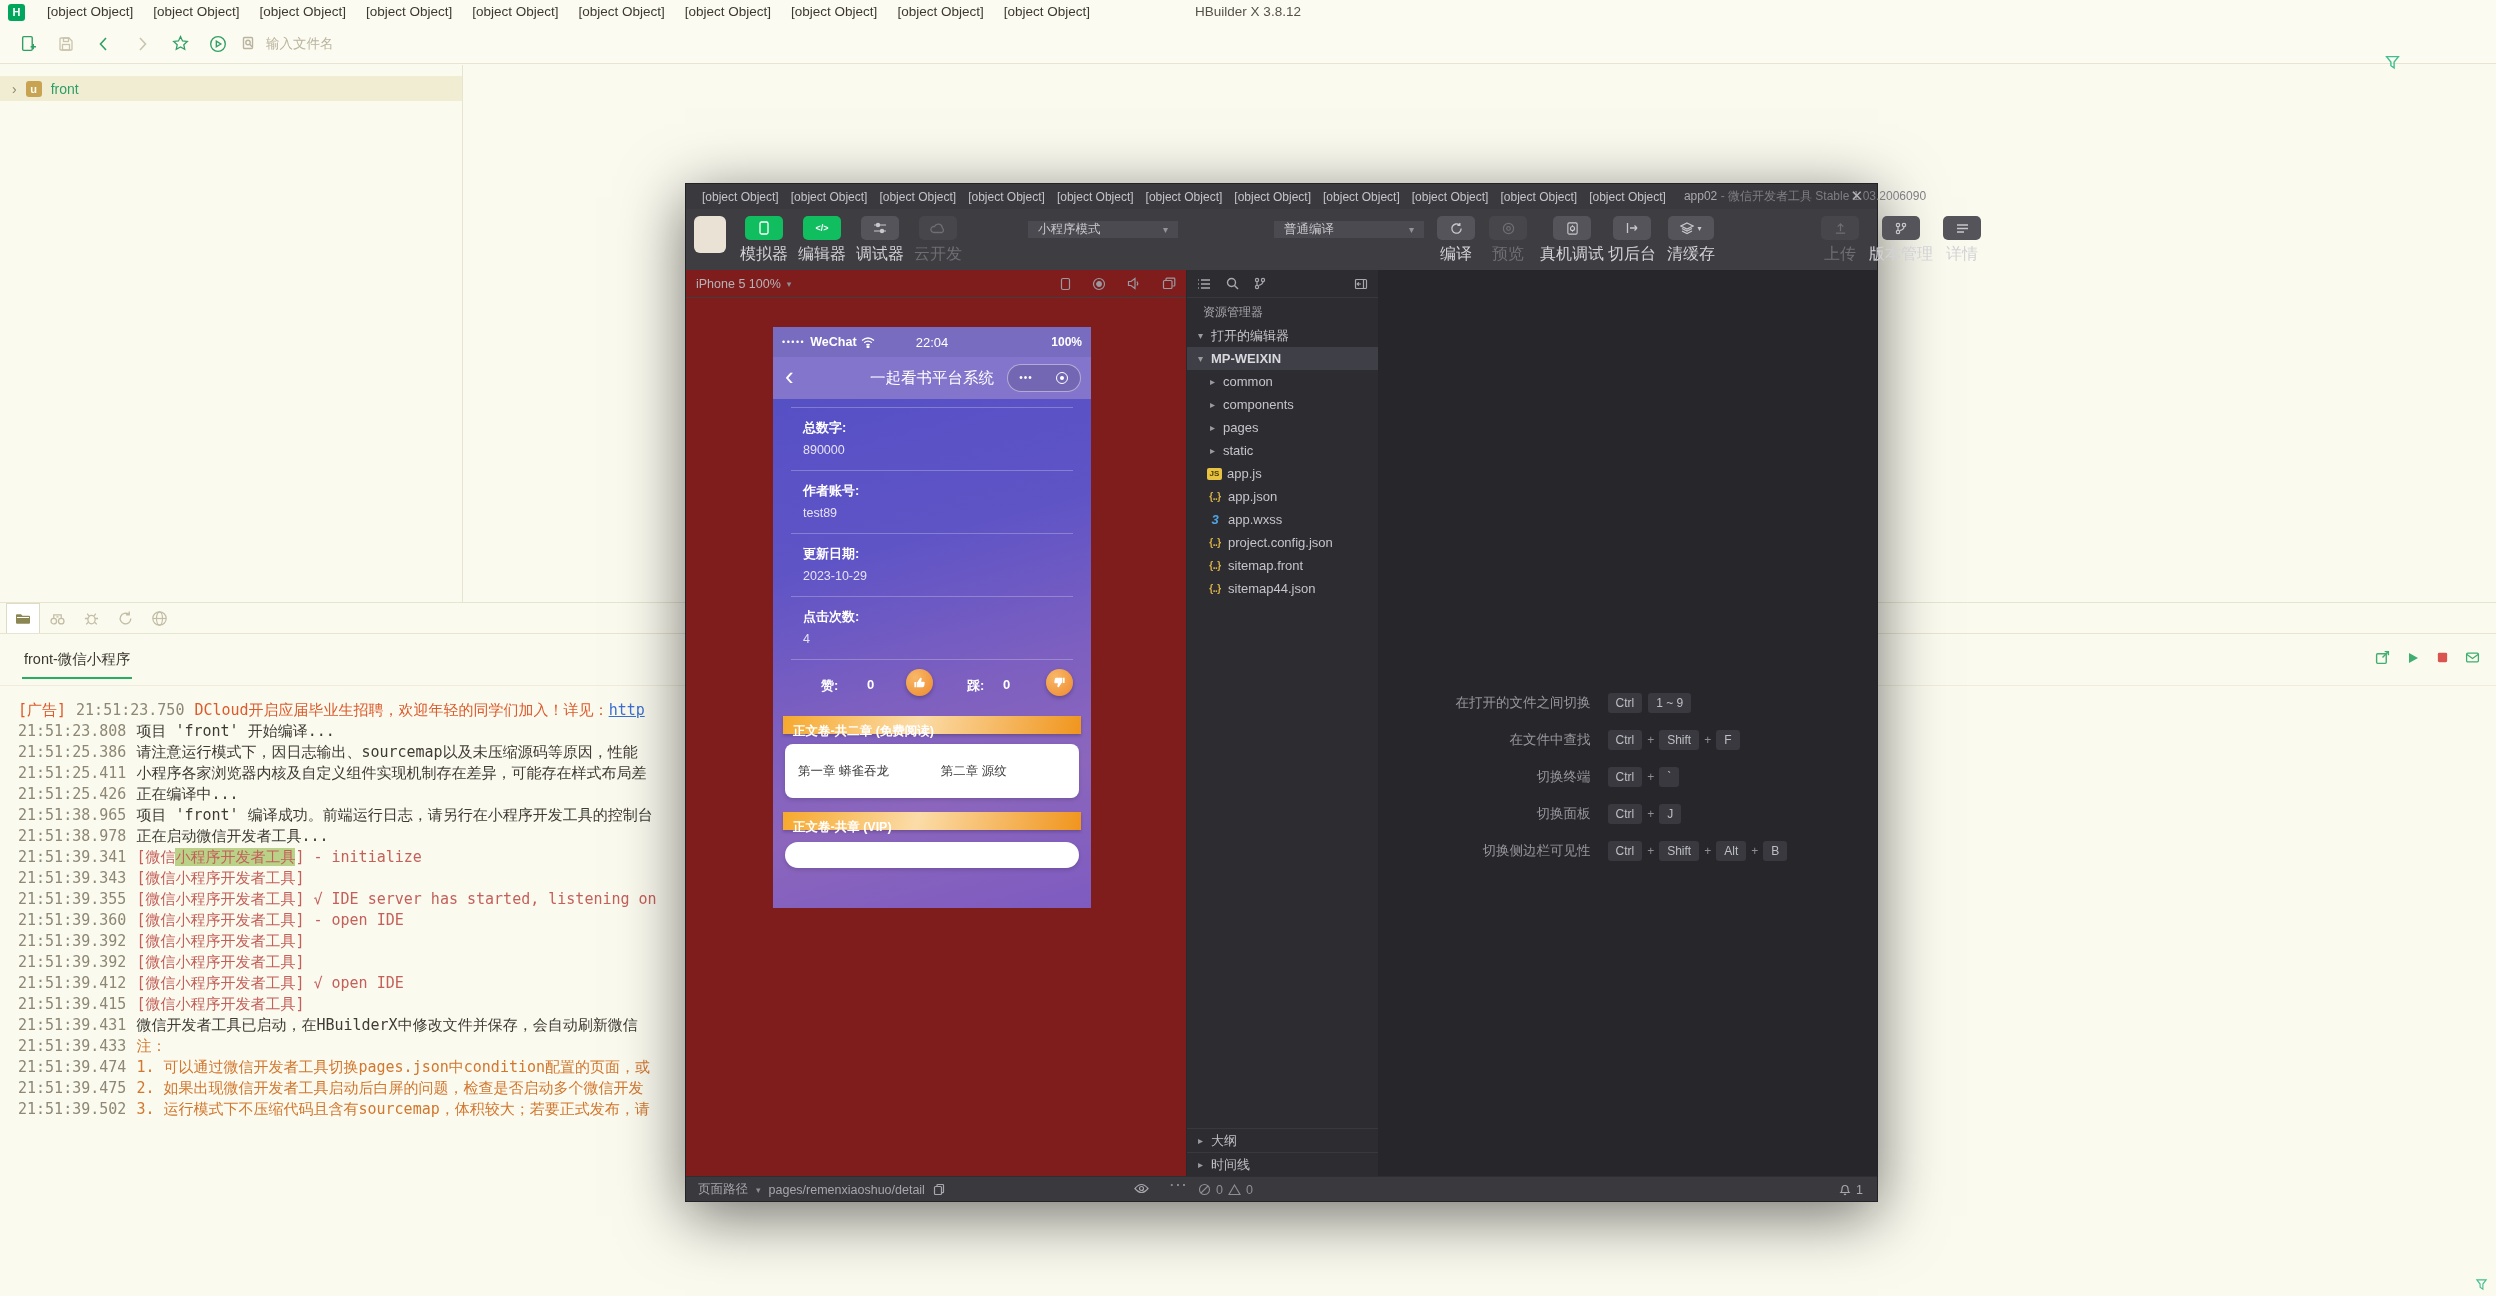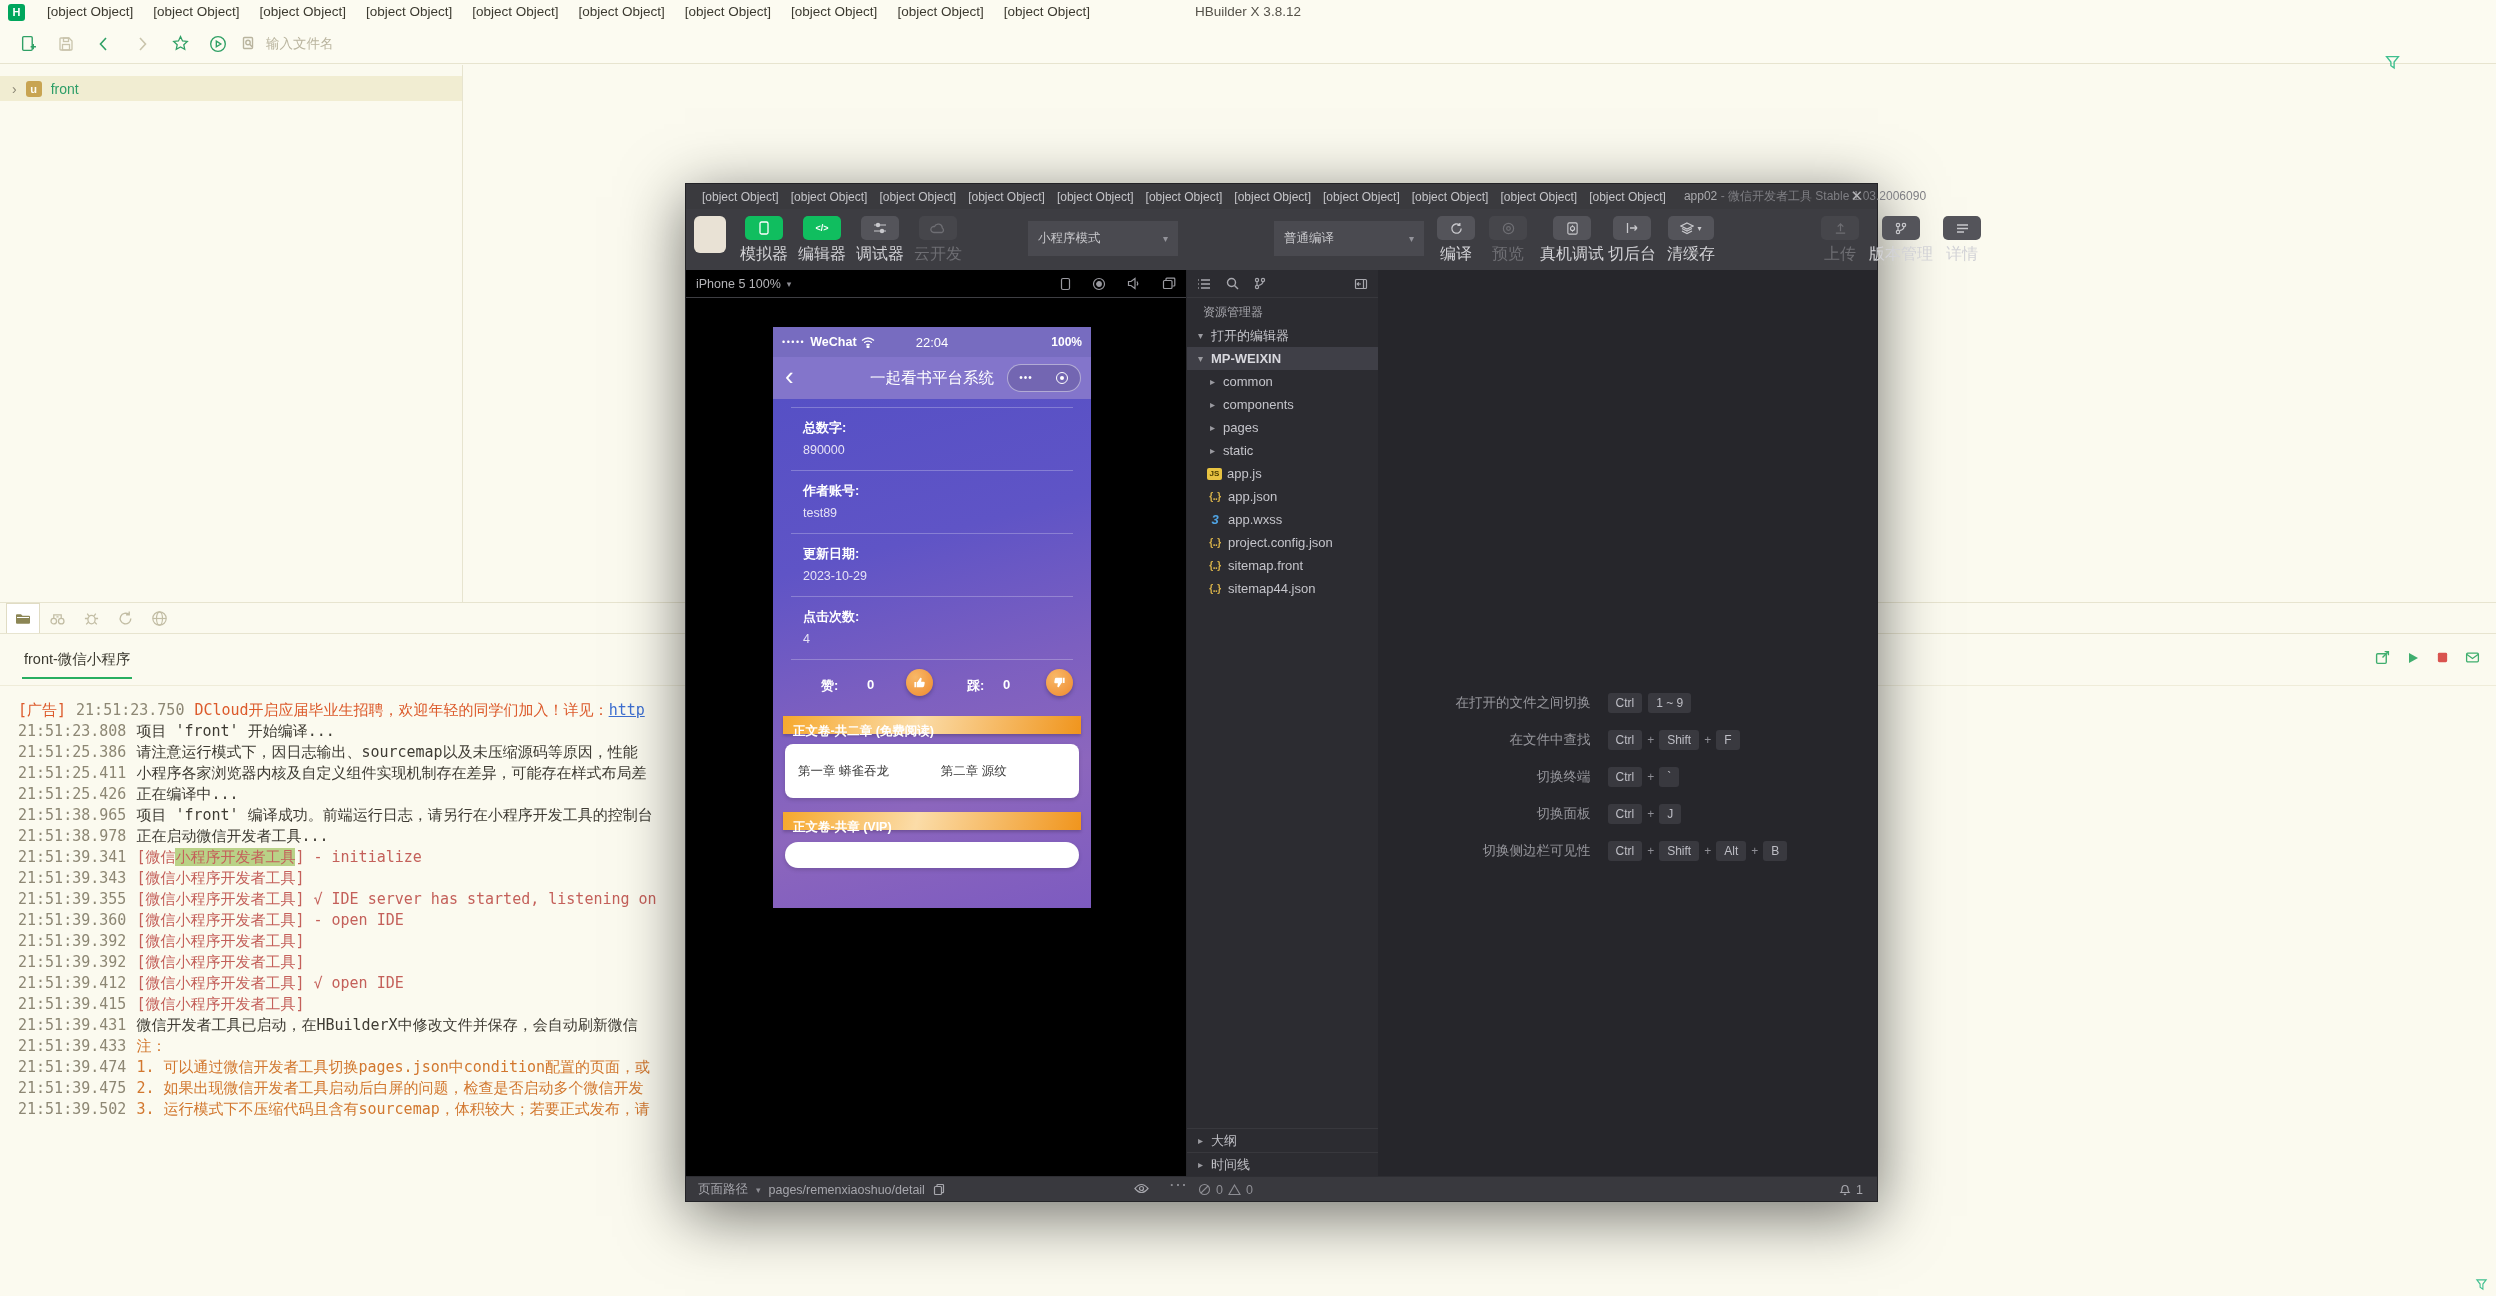--- a/index.html
+++ b/index.html
@@ -55,24 +55,24 @@
 .dt-apptitle .rest{color:#7E7E83}
 .dt-close{position:absolute;right:14px;top:3px;color:#B4B4B8;font-size:15px}
 .dt-toolbar{position:absolute;top:25px;left:0;right:0;height:61px;background:#3D3D42;display:flex;align-items:flex-start;padding:7px 0 0 8px}
 .avatar{width:32px;height:37px;border-radius:6px;background:#E9E2D5;margin-right:10px;position:relative;overflow:hidden;flex:0 0 auto}
 .dtool{width:52px;display:flex;flex-direction:column;align-items:center;gap:4px;flex:0 0 auto}
 .dtool .chip{width:38px;height:24px;border-radius:5px;display:flex;align-items:center;justify-content:center;background:#54545A;color:#DDDDE2}
 .dtool .chip.green{background:#10BE5F;color:#fff}
 .dtool .lbl{font-size:16px;color:#D2D2D6;white-space:nowrap}
 .dtool.dis .chip{background:#46464B;color:#6E6E73}
 .dtool.dis .lbl{color:#6E6E73}
-.dsel{height:35px;background:#4A4A50;border-radius:0;color:#C8C8CC;display:flex;align-items:center;padding:0 10px;font-size:12.5px;margin-top:5px;flex:0 0 auto}
+.dsel{height:17px;background:#4A4A50;border-radius:0;color:#C8C8CC;display:flex;align-items:center;padding:0 10px;font-size:12.5px;margin-top:5px;flex:0 0 auto}
 .dsel .car{margin-left:auto;color:#93939A;font-size:10px;padding-left:16px}
 .dt-body{position:absolute;top:86px;bottom:25px;left:0;right:0}
-.sim{position:absolute;left:0;top:0;bottom:0;width:501px;background:#000000;border-right:1px solid #29292D}
+.sim{position:absolute;left:0;top:0;bottom:0;width:501px;background:#7f1d1d;border-right:1px solid #29292D}
 .simbar{height:28px;display:flex;align-items:center;padding:0 10px;color:#B4B4B8;font-size:12.5px;border-bottom:1px solid #3E3E43}
 .simbar .car{font-size:9px;color:#8E8E94;margin-left:6px}
 .simbar .icons{margin-left:auto;display:flex;gap:21px;color:#9A9AA0;align-items:center}
 .expl{position:absolute;left:501px;top:0;bottom:0;width:191px;background:#2C2C31;display:flex;flex-direction:column}
 .minibar{height:28px;display:flex;align-items:center;gap:15px;padding:0 10px;color:#A8A8AE;border-bottom:1px solid #38383D}
 .minibar .dock{margin-left:auto}
 .expl-header{height:26px;line-height:28px;padding-left:16px;color:#A6A6AC;font-size:12px}
 .trow{height:23px;display:flex;align-items:center;padding-left:8px;color:#C4C4CA;font-size:13px;gap:5px}
 .trow .tarrow{width:11px;text-align:center;color:#9A9AA0;font-size:10px}
 .trow.sel{background:#3F3F47}

